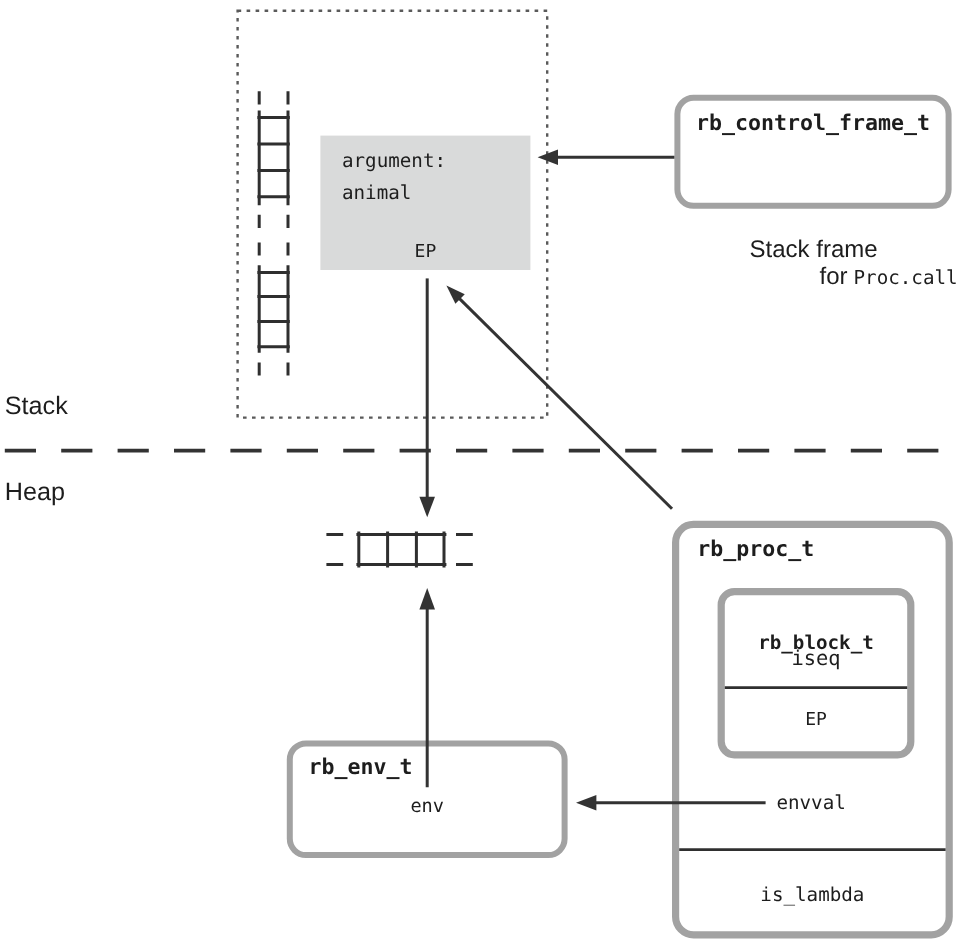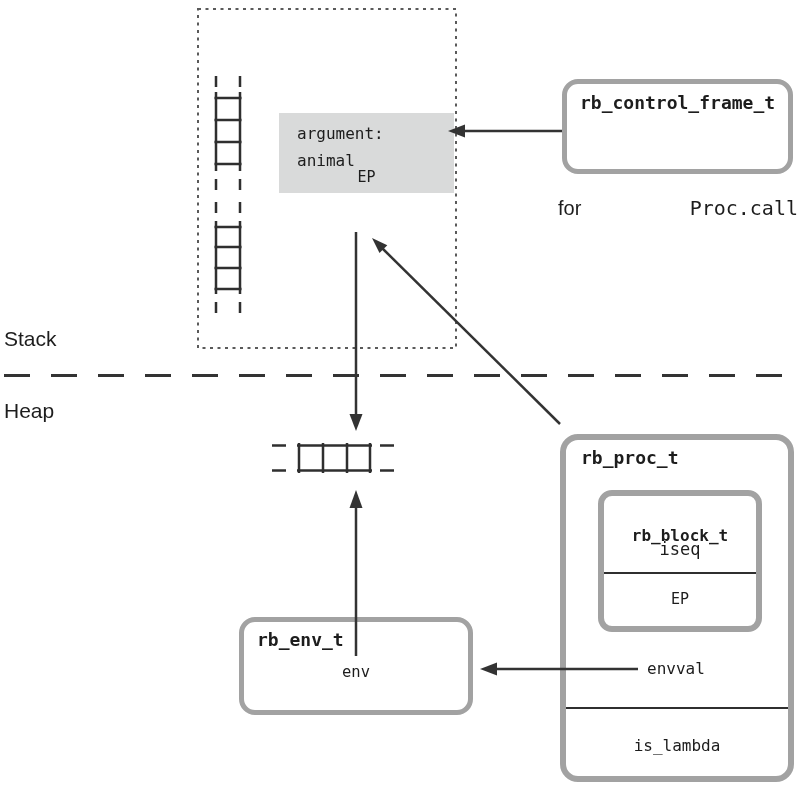--- a/index.html
+++ b/index.html
@@ -14,42 +14,43 @@
   .sans { font-family:"Liberation Sans", sans-serif; }
   .grayfill { background:var(--fill_gray, #d9dada); }
   .roundbox {
     border:6px solid var(--border_gray, #a2a2a2);
     border-radius:18px; background:#fff;
   }
   .center { text-align:center; }
   .bold { font-weight:bold; }
   svg.overlay { position:absolute; left:0; top:0; pointer-events:none; z-index:5; }
   .txt { z-index:6; line-height:1.2; }
-  .caption-line2 { display:flex; justify-content:space-between; align-items:baseline; gap:5px; }
+  .caption-line2 { display:flex; justify-content:flex-end; align-items:baseline; gap:5px; }
 </style>
 </head>
 <body>
 
 <div id="diagram">
 
 
-  <div class="abs grayfill" style="left:267px; top:113px; width:175px; height:80px;margin-left:12px;">
+  <div class="abs grayfill" style="left:267px; top:113px; width:175px; height:112px;">
     <div class="abs txt code" style="left:18px; top:7px; font-size:16px; line-height:27px;">argument:</div>
     <div class="abs txt code" style="left:18px; top:34px; font-size:16px; line-height:27px;">animal</div>
     <div class="abs txt code center" style="left:0; right:0; bottom:7px; font-size:15px;">EP</div>
   </div>
 
   <div class="abs roundbox" style="left:562px; top:79px; width:231px; height:95px; border-width:5px; border-radius:16px;">
     <div class="abs txt code bold" style="left:13px; top:8px; font-size:18px;">rb_control_frame_t</div>
   </div>
 
   <div class="abs txt sans center" style="left:558px; top:197px; width:240px; font-size:20px; line-height:23px;">
+    <div>Stack frame</div>
     <div class="caption-line2">
       <span>for</span>
-      <span class="code" style="font-size:20px;">Proc.call</span>
+      <span class="code" style="font-size:16px;">Proc.call</span>
     </div>
   </div>
 
   <div class="abs txt sans" style="left:4px; top:326px; font-size:21px;">Stack</div>
   <div class="abs txt sans" style="left:4px; top:398px; font-size:21px;">Heap</div>
 
 
   <div class="abs roundbox" style="left:560px; top:434px; width:234px; height:348px;"></div>
   <div class="abs txt code bold" style="left:581px; top:447px; font-size:18px;">rb_proc_t</div>
 

